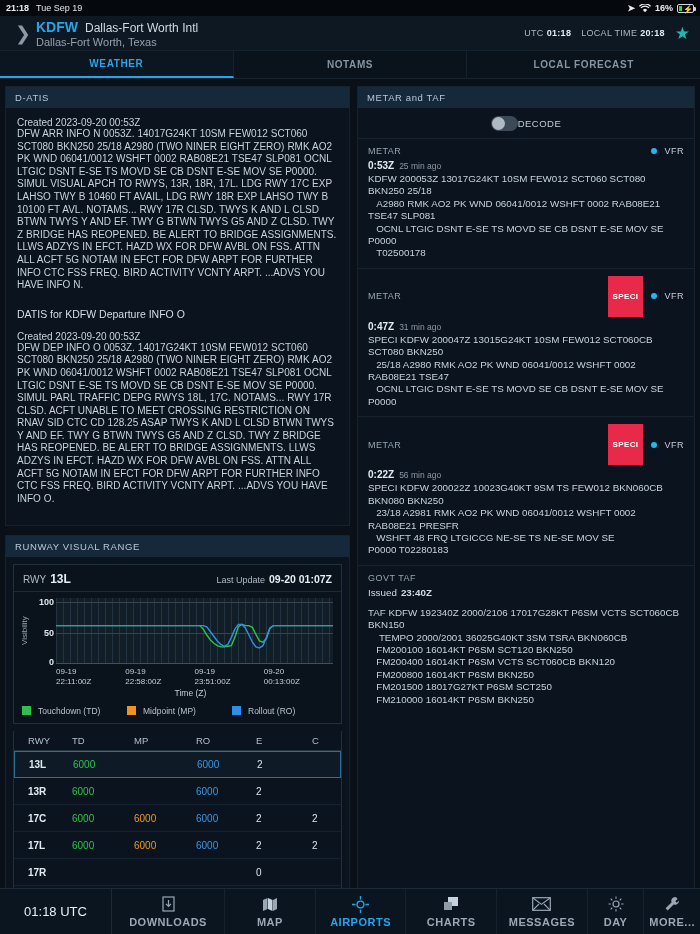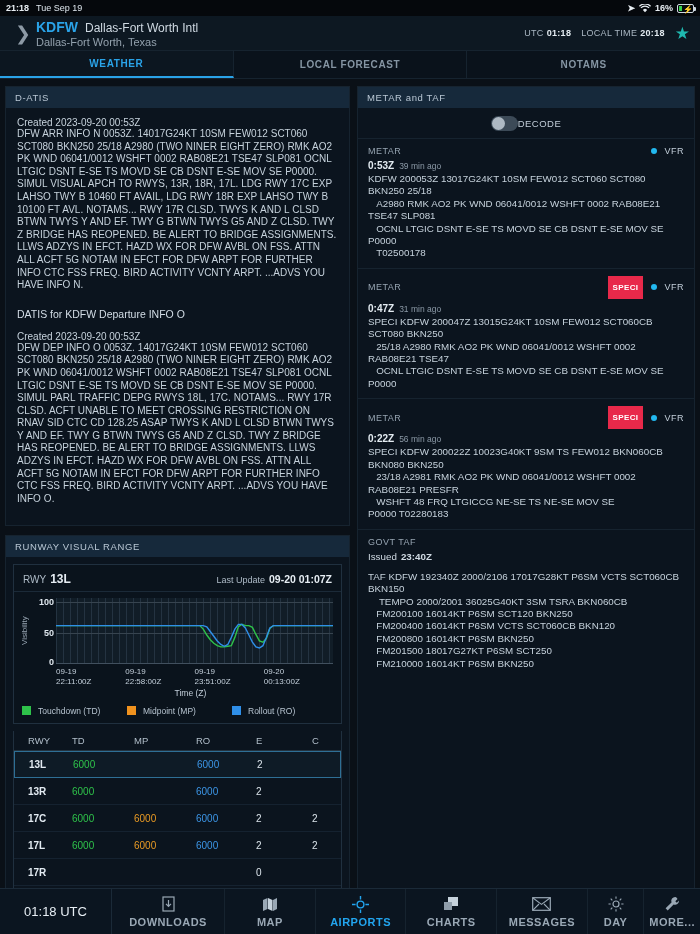--- a/index.html
+++ b/index.html
@@ -84,21 +84,21 @@
   .switch i {
     position: absolute; left: 1px; top: 1px; width: 13px; height: 13px;
     border-radius: 50%; background: #aeb9c3;
   }
   .sw-label { font-size: 9.5px; letter-spacing: .5px; color: #c2ced9; }
 
   .mt-item { border-top: 1px solid #16232f; padding: 7px 10px 8px 10px; }
   .mt-head { display: flex; align-items: center; margin-bottom: 4px; }
   .mt-kind { font-size: 9px; letter-spacing: .5px; color: #97a5b2; }
   .mt-badges { margin-left: auto; display: flex; align-items: center; gap: 8px; }
-  .speci { background: #e8294a; color: #fff; font-size: 8px; font-weight: bold; padding: 7px 4px; letter-spacing: .4px; }
+  .speci { background: #e8294a; color: #fff; font-size: 8px; font-weight: bold; padding: 16px 4px; letter-spacing: .4px; }
   .dot { width: 6px; height: 6px; border-radius: 50%; background: #22b8ef; display: inline-block; }
   .flt { font-size: 9px; letter-spacing: .5px; color: #c3cfda; }
   .mt-time { font-size: 10px; color: #e3ebf1; font-weight: bold; }
   .mt-ago { font-size: 8.5px; color: #8b99a6; margin-left: 5px; font-weight: normal; }
   .mt-raw { font-size: 9.8px; color: #c6d2dc; line-height: 12.4px; white-space: pre-wrap; margin-top: 2px; }
   .taf-issued { font-size: 9.8px; color: #d0dae3; margin: 2px 0 9px 0; }
   .taf-issued b { font-weight: bold; margin-left: 4px; text-align: right; }
 
   
   .rvr-card { margin: 7px; border: 1px solid #20303f; background: #0a131c; }
@@ -206,22 +206,22 @@
     </div>
     <div class="hdr-kv">
       <span>LOCAL TIME</span><b>20:18</b>
     </div>
     <div class="star">★</div>
   </div>
 </div>
 
 <div class="tabs">
   <div class="tab active">WEATHER</div>
+  <div class="tab">NOTAMS</div>
   <div class="tab">LOCAL FORECAST</div>
-  <div class="tab">NOTAMS</div>
 </div>
 
 <div class="main">
 
   <div class="col-left">
 
     <div class="panel">
       <div class="panel-hdr">D-ATIS</div>
       <div class="atis-body">
         <div class="atis-block">
@@ -366,21 +366,21 @@
       </div>
       <div id="mt-list">
           <div class="mt-item">
             <div class="mt-head">
               <span class="mt-kind">METAR</span>
               <span class="mt-badges">
                 <span class="dot" style="background: rgb(34, 184, 239);"></span>
                 <span class="flt">VFR</span>
               </span>
             </div>
-            <div class="mt-time"><span class="t">0:53Z</span><span class="mt-ago">39 min ago</span></div>
+            <div class="mt-time"><span class="t">0:53Z</span><span class="mt-ago">25 min ago</span></div>
             <div class="mt-raw">KDFW 200053Z 13017G24KT 10SM FEW012 SCT060 SCT080 BKN250 25/18
    A2980 RMK AO2 PK WND 06041/0012 WSHFT 0002 RAB08E21 TSE47 SLP081
    OCNL LTGIC DSNT E-SE TS MOVD SE CB DSNT E-SE MOV SE P0000
    T02500178</div>
           </div>
           <div class="mt-item">
             <div class="mt-head">
               <span class="mt-kind">METAR</span>
               <span class="mt-badges">
                 <span class="speci">SPECI</span>

